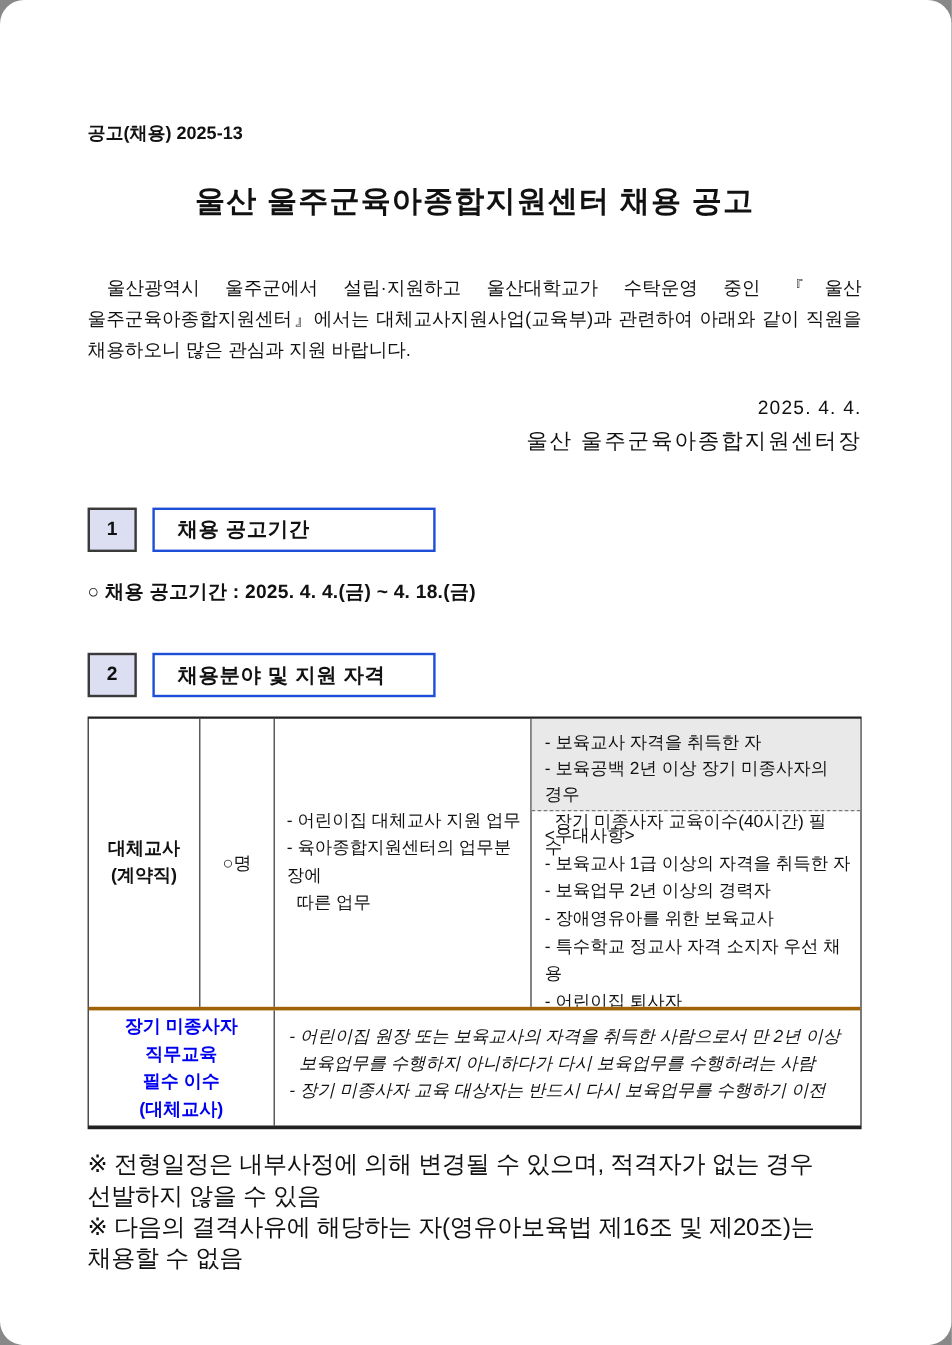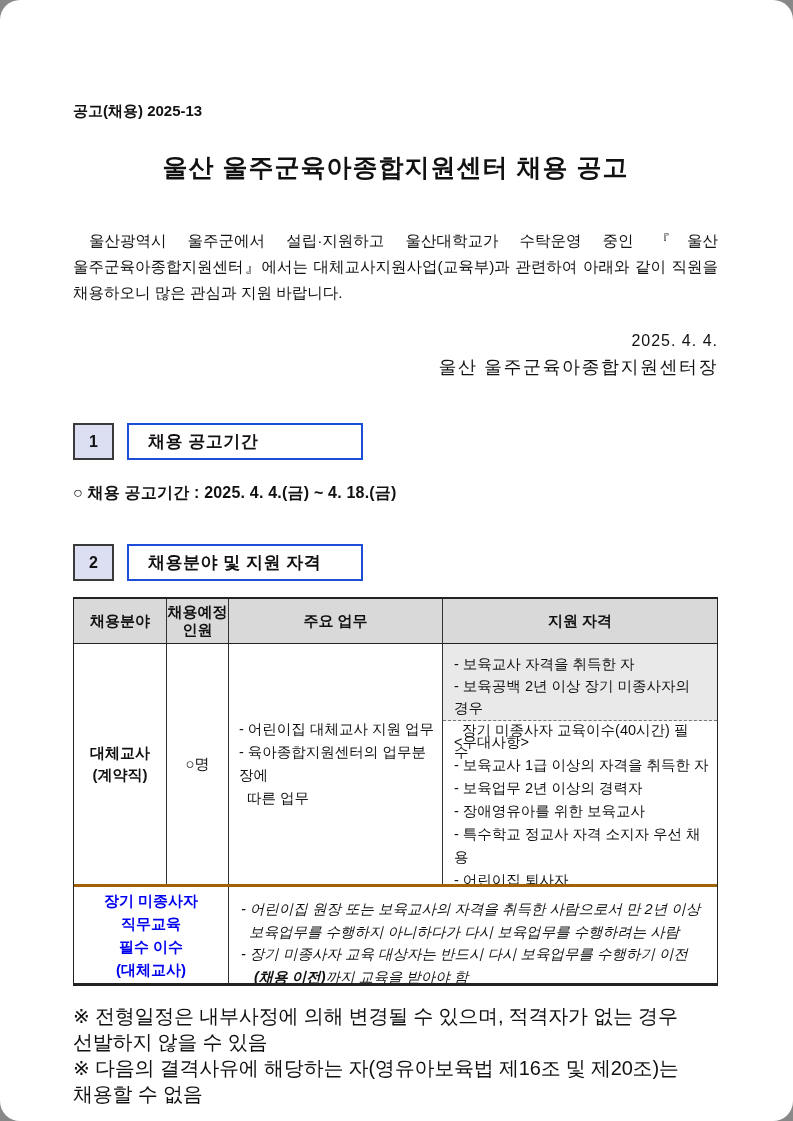--- a/index.html
+++ b/index.html
@@ -168,27 +168,20 @@
 
   <div class="period-line">○ 채용 공고기간 : 2025. 4. 4.(금) ~ 4. 18.(금)</div>
 
   <div class="section-header sec2">
     <div class="section-num">2</div>
     <div class="section-titlebox">채용분야 및 지원 자격</div>
   </div>
 
   <div class="recruit-table">
 
-    <div class="t-row header">
-      <div class="cell th">채용분야</div>
-      <div class="cell th">채용예정
-인원</div>
-      <div class="cell th">주요 업무</div>
-      <div class="cell th last">지원 자격</div>
-    </div>
 
     <div class="t-row body">
       <div class="cell td-field">대체교사
 (계약직)</div>
       <div class="cell td-count">○명</div>
       <div class="cell td-duties ml">- 어린이집 대체교사 지원 업무
 - 육아종합지원센터의 업무분장에
   따른 업무</div>
       <div class="cell td-qual last">
         <div class="qual-required ml">- 보육교사 자격을 취득한 자
@@ -206,23 +199,20 @@
 
     <div class="t-row edu">
       <div class="cell edu-label">장기 미종사자
 직무교육
 필수 이수
 (대체교사)</div>
       <div class="cell edu-body last">
         <div class="ml">- 어린이집 원장 또는 보육교사의 자격을 취득한 사람으로서 만 2년 이상
   보육업무를 수행하지 아니하다가 다시 보육업무를 수행하려는 사람
 - 장기 미종사자 교육 대상자는 반드시 다시 보육업무를 수행하기 이전</div>
-        <div class="edu-tail">
-          <span class="edu-emph">(채용 이전)</span><span>까지 교육을 받아야 함</span>
-        </div>
       </div>
     </div>
 
   </div>
 
   <div class="notes">
     <div>※ 전형일정은 내부사정에 의해 변경될 수 있으며, 적격자가 없는 경우 선발하지 않을 수 있음</div>
     <div>※ 다음의 결격사유에 해당하는 자(영유아보육법 제16조 및 제20조)는 채용할 수 없음</div>
   </div>
 

